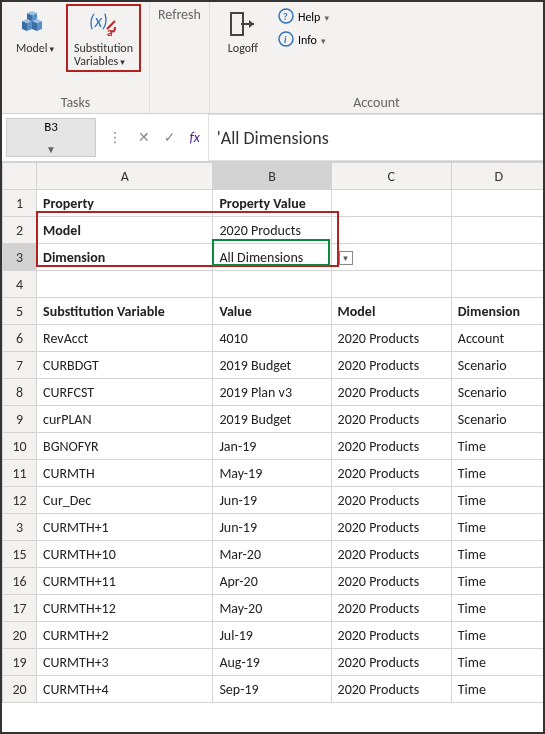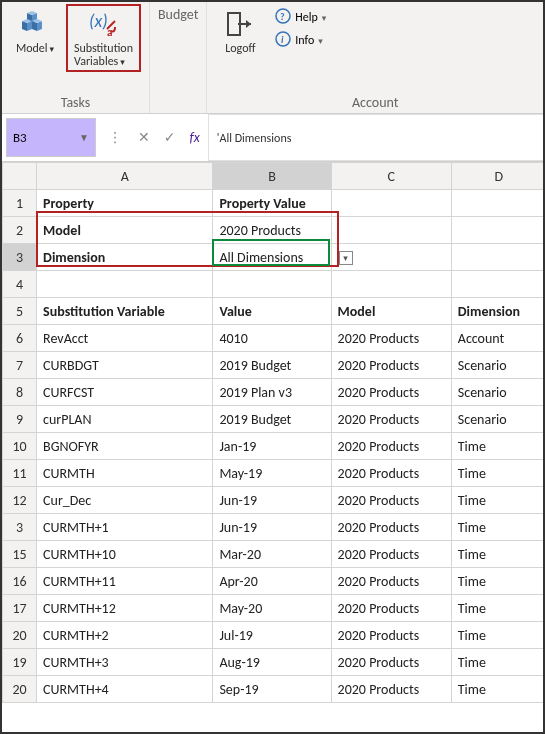--- a/index.html
+++ b/index.html
@@ -19,25 +19,25 @@
   .ribbon-group-label { font-size:14px; color:#666; padding:2px 0; }
   .rbtn { display:flex; flex-direction:column; align-items:center; justify-content:flex-start; padding:4px 4px; gap:2px; min-width:50px; }
   .rbtn-icon { width:32px; height:32px; display:flex; align-items:center; justify-content:center;}
   .rbtn-label { font-size:12px; color:#333; text-align:left; line-height:1.1;}
   .highlighted { border:2px solid #b22222; }
   .small-stack { display:flex; flex-direction:column; gap:1px; font-size:12px; padding-top:2px;}
   .small-stack .srow { display:flex; align-items:center; gap:4px; height:22px; padding:0 4px;}
   .icon-svg { display:block; }
   
   .fbar-row { display:flex; align-items:stretch; height:48px; border-bottom:1px solid #d0d0d0; background:#fff;}
-  .namebox { width:90px; border:1px solid #ccc; margin:4px; background:#c4b5fd; display:flex; align-items:center; padding:0 6px; justify-content:space-between; font-size:13px;}
+  .namebox { width:90px; border:1px solid #ccc; margin:4px; background:#e5e5e5; display:flex; align-items:center; padding:0 6px; justify-content:space-between; font-size:13px;flex-direction:column;}
   .namebox-arrow { color:#666; font-size:10px;}
   .fsep { width:30px; display:flex; align-items:center; justify-content:center; color:#888;}
   .fxbtn { display:flex; align-items:center; gap:14px; padding:0 8px; color:#888;}
-  .formula-input { flex:1; border:1px solid #e0e0e0; border-right:none; display:flex; align-items:center; padding:0 8px; font-size:12px; color:#333;}
+  .formula-input { flex:1; border:1px solid #e0e0e0; border-right:none; display:flex; align-items:center; padding:0 8px; font-size:18px; color:#333;}
   
   .sheet-wrap { position:relative; overflow:auto; height:calc(734px - 112px - 48px - 4px);}
   table.sheet { border-collapse:collapse; table-layout:fixed; width:545px;}
   table.sheet th, table.sheet td { border:1px solid #d4d4d4; height:27px; padding:2px 6px; font-size:14px; text-align:left; vertical-align:middle; color:#222;}
   table.sheet th { background:#f3f2f1; font-weight:normal; color:#333; text-align:center;}
   table.sheet th.rowh { background:#f3f2f1; width:34px; text-align:center;}
   .coltop { height:22px;}
   .bold { font-weight:bold; color:#000;}
   .sel-th { background:#d2d2d2 !important; }
   .gray { color:#888;}
@@ -88,21 +88,21 @@
         <div class="rbtn-label">
           <span>Substitution</span><br>
           <span>Variables</span><span style="font-size:9px;"> ▾</span>
         </div>
       </div>
     </div>
     <div class="ribbon-group-label">Tasks</div>
   </div>
 
   <div class="ribbon-group">
-    <div class="ribbon-group-label">Budget</div>
+    <div class="ribbon-group-label">Refresh</div>
   </div>
 
   <div class="ribbon-group" style="border-right:none; flex:1;">
     <div class="ribbon-group-items" style="width:100%;">
       <div class="rbtn">
         <div class="rbtn-icon">
           <svg class="icon-svg" width="30" height="28" viewBox="0 0 30 28">
               <rect x="3" y="3" width="12" height="22" fill="none" stroke="#444" stroke-width="2"></rect>
               <path d="M13 14 L26 14" stroke="#444" stroke-width="2"></path>
               <polygon points="26,14 21,10 21,18" fill="#444"></polygon>

